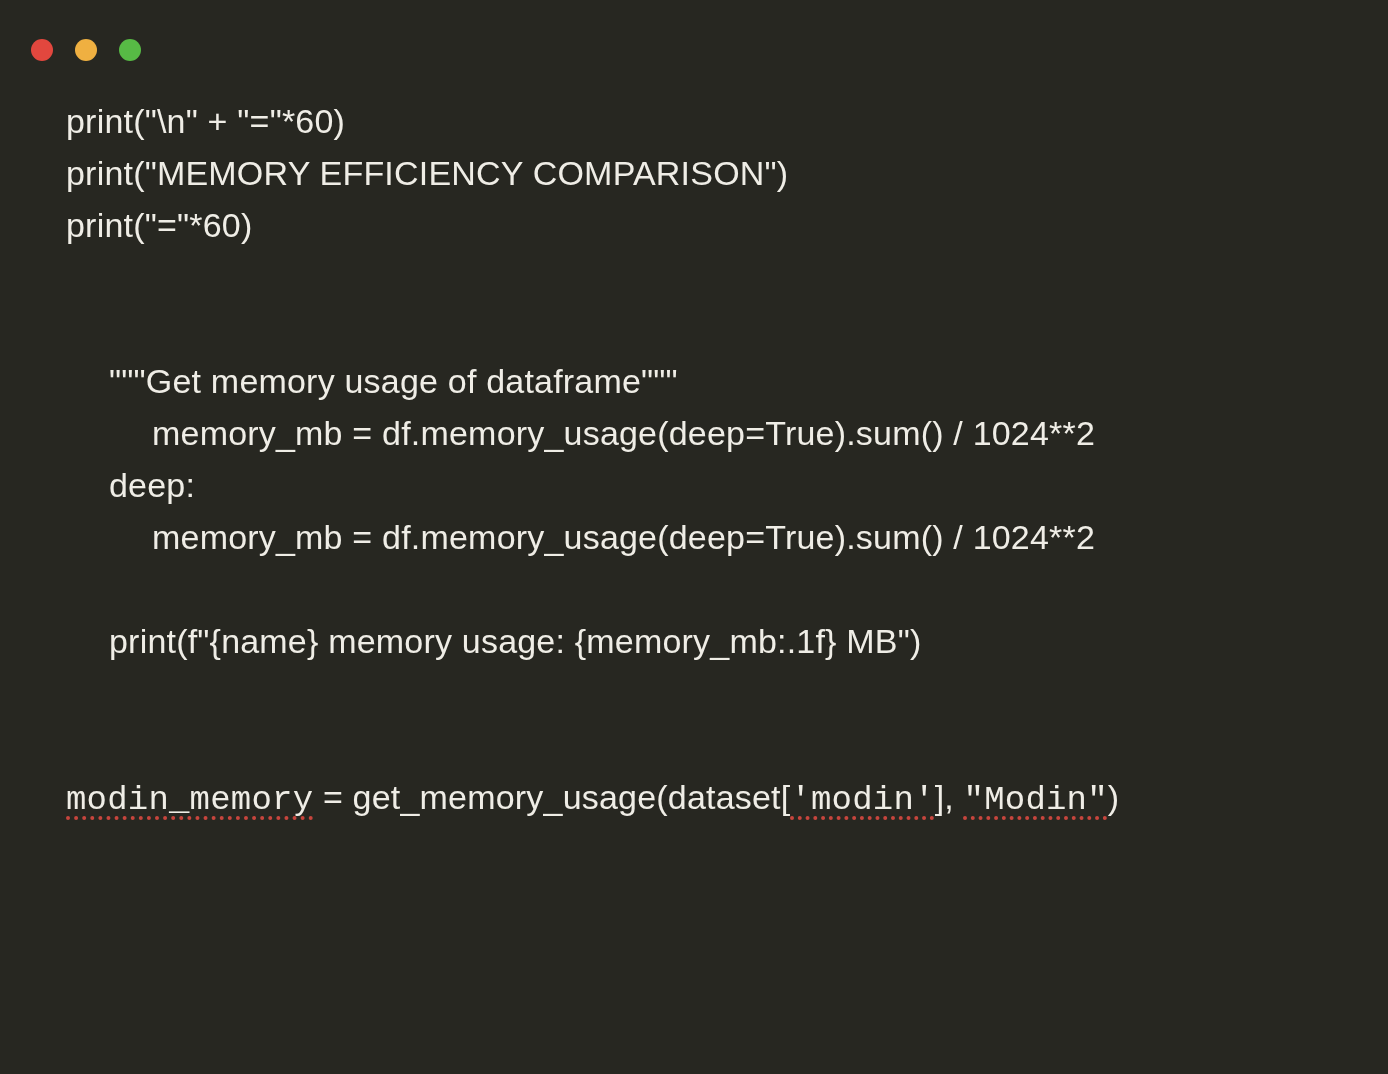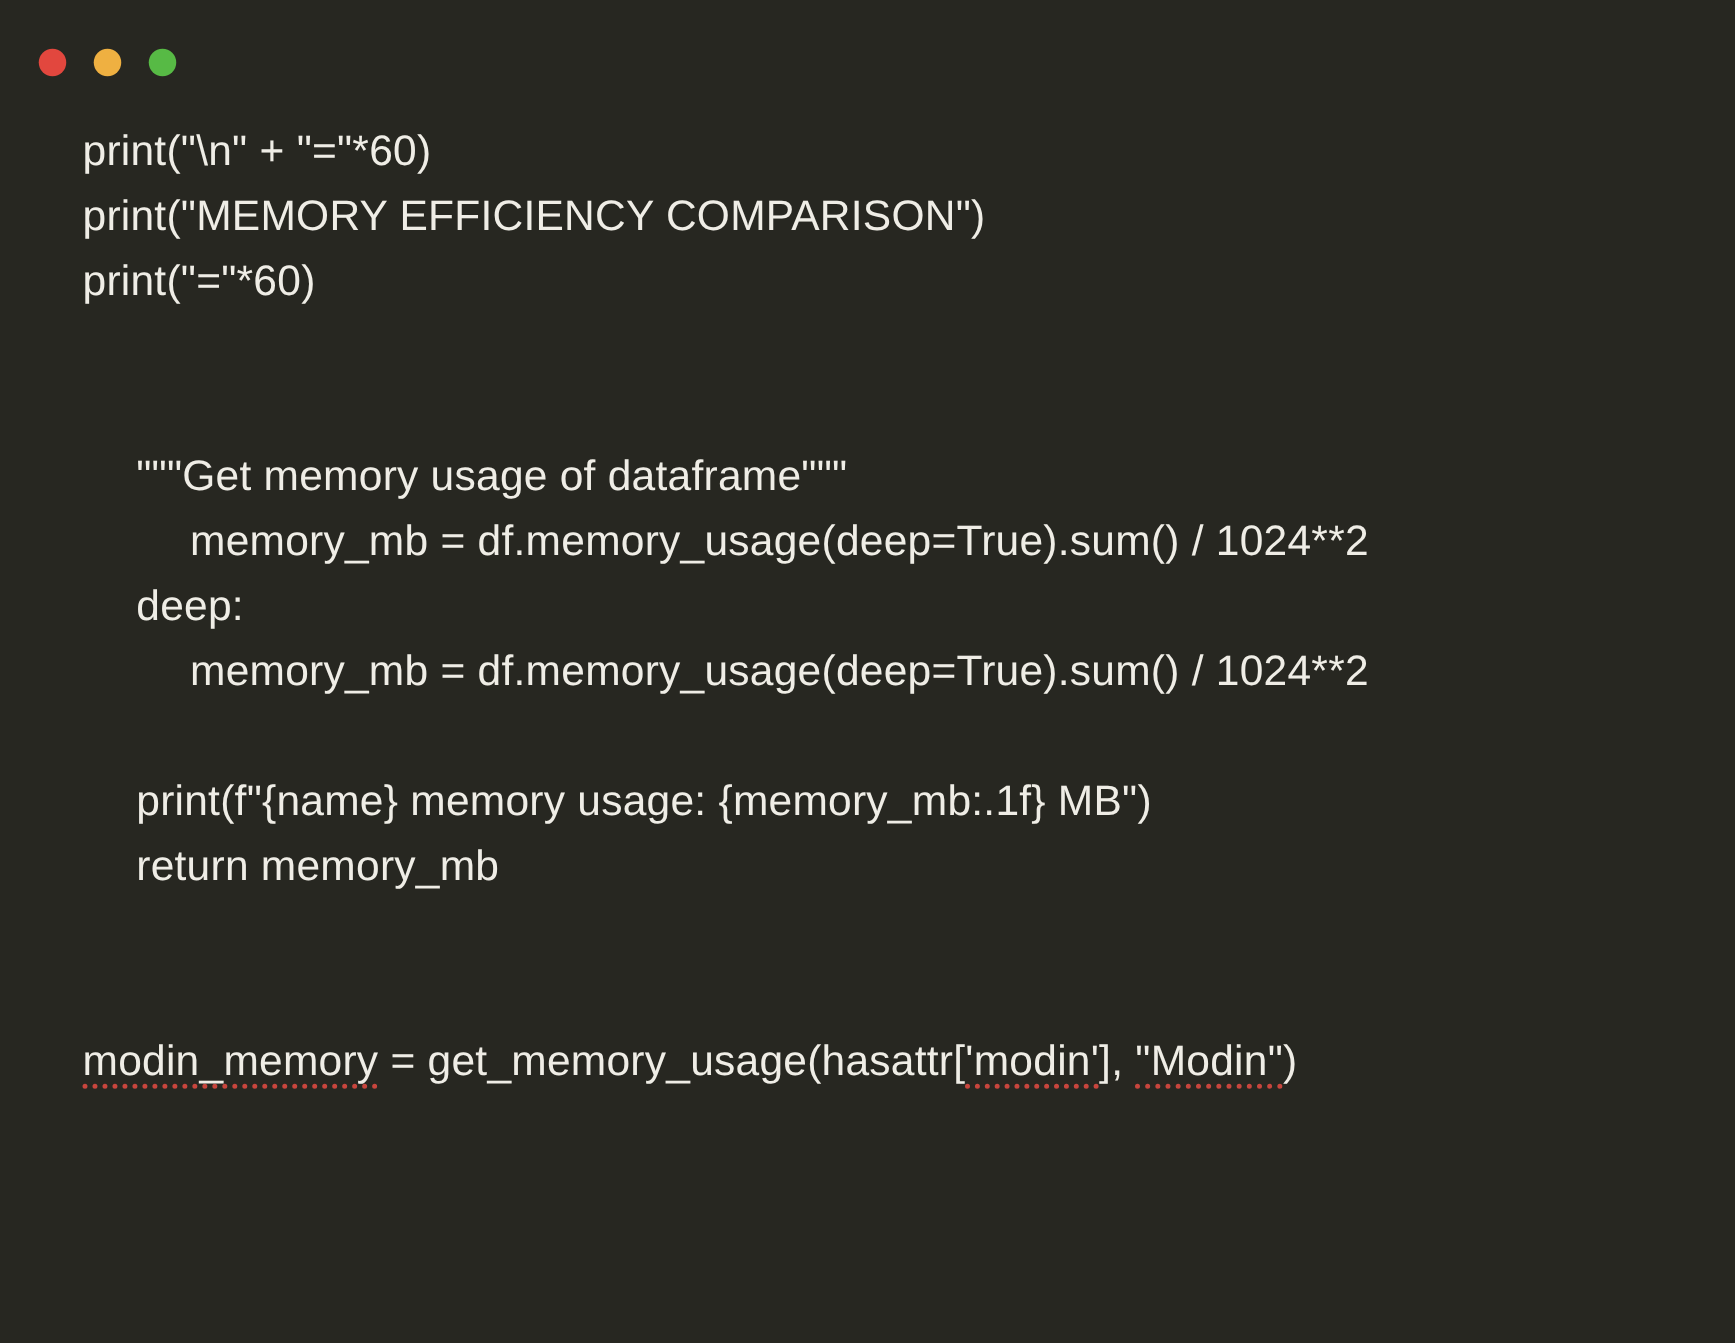--- a/index.html
+++ b/index.html
@@ -62,20 +62,21 @@
     letter-spacing: 0.2px;
   }
   .code-line.ind-1 { padding-left: 43px; }
   .code-line.ind-2 { padding-left: 86px; }
   .squiggle {
     text-decoration-line: underline;
     text-decoration-style: dotted;
     text-decoration-color: var(--squiggle);
     text-decoration-thickness: 3.5px;
     text-underline-offset: 7px;
+    font-family: Liberation Mono, monospace;
   }
 </style>
 </head>
 <body>
 
 <div class="app-window">
   <div class="titlebar">
     <div class="traffic-lights" id="traffic-lights">
         <span class="tl" style="background: rgb(226, 71, 62);"></span>
         <span class="tl" style="background: rgb(239, 176, 65);"></span>
@@ -87,18 +88,17 @@
       <div class="code-line ind-0"><span>print("MEMORY EFFICIENCY COMPARISON")</span></div>
       <div class="code-line ind-0"><span>print("="*60)</span></div>
       <div class="code-line ind-0"></div>
       <div class="code-line ind-0"></div>
       <div class="code-line ind-1"><span>"""Get memory usage of dataframe"""</span></div>
       <div class="code-line ind-2"><span>memory_mb = df.memory_usage(deep=True).sum() / 1024**2</span></div>
       <div class="code-line ind-1"><span>deep:</span></div>
       <div class="code-line ind-2"><span>memory_mb = df.memory_usage(deep=True).sum() / 1024**2</span></div>
       <div class="code-line ind-0"></div>
       <div class="code-line ind-1"><span>print(f"{name} memory usage: {memory_mb:.1f} MB")</span></div>
-      <div class="code-line ind-1"><span>return memory_mb</span></div>
       <div class="code-line ind-0"></div>
       <div class="code-line ind-0"></div>
-      <div class="code-line ind-0"><span class="squiggle">modin_memory</span><span> = get_memory_usage(hasattr[</span><span class="squiggle">'modin'</span><span>], </span><span class="squiggle">"Modin"</span><span>)</span></div>
+      <div class="code-line ind-0"><span class="squiggle">modin_memory</span><span> = get_memory_usage(dataset[</span><span class="squiggle">'modin'</span><span>], </span><span class="squiggle">"Modin"</span><span>)</span></div>
     </div>
 </div>
 
 </body></html>

